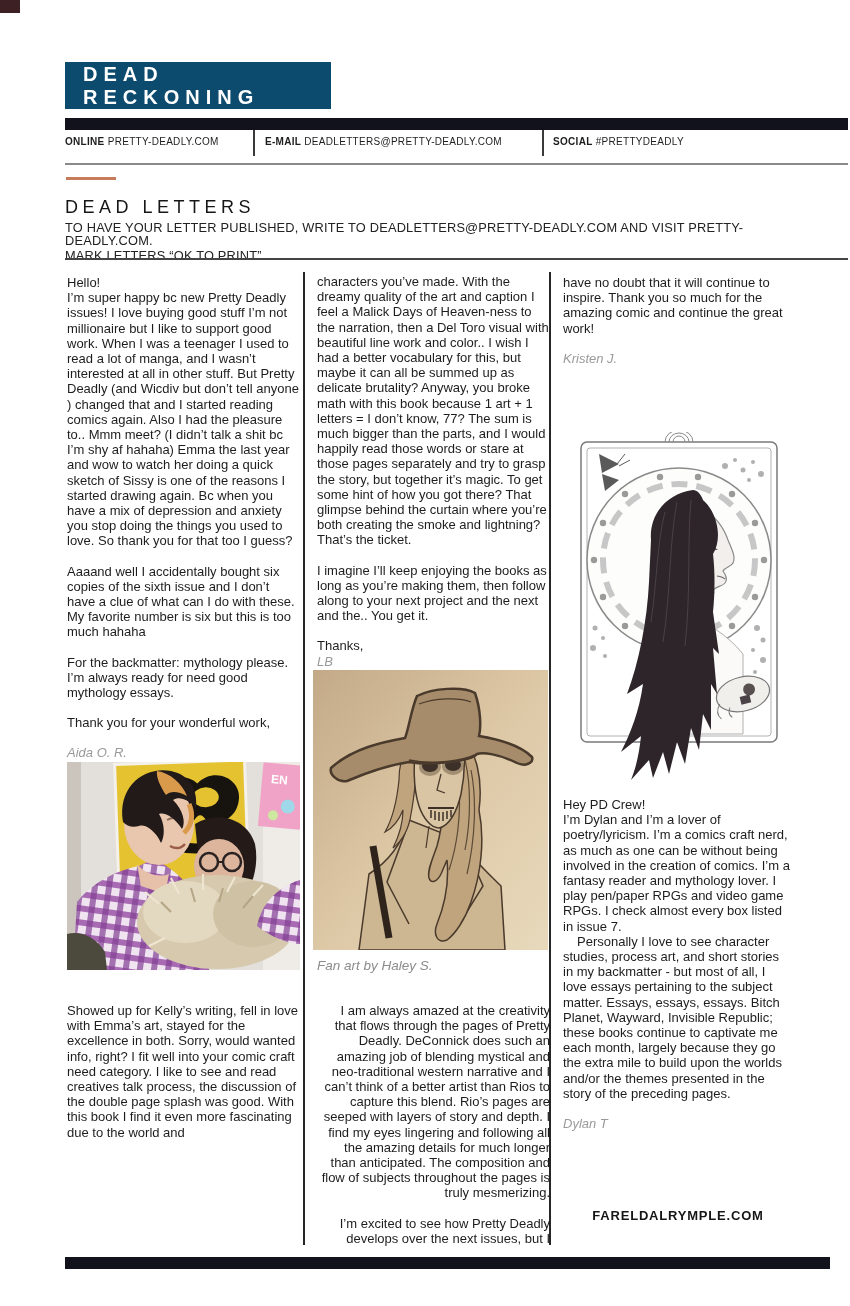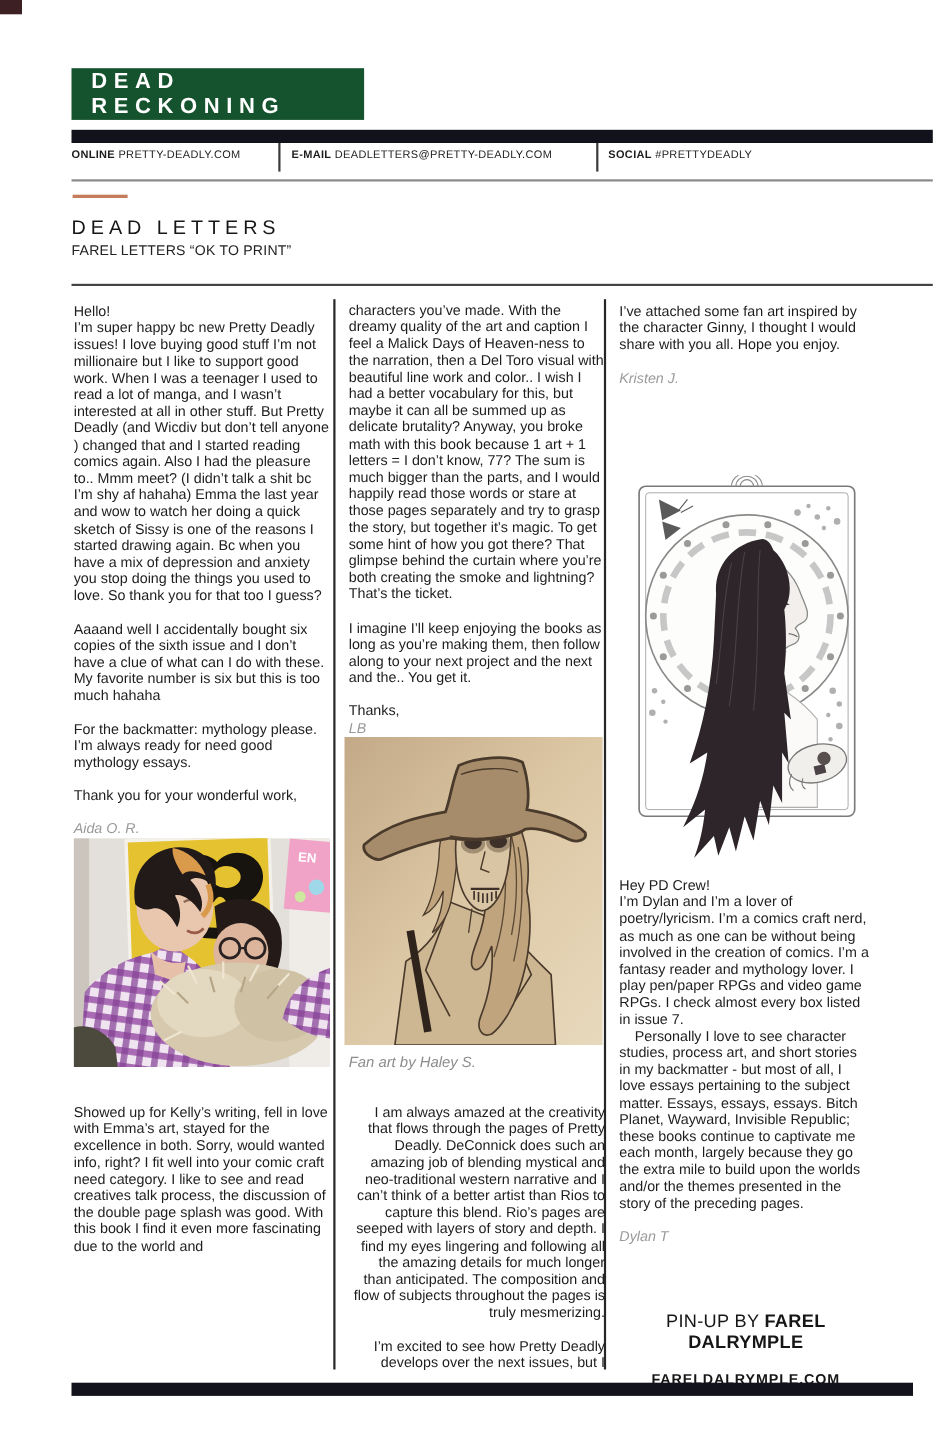--- a/index.html
+++ b/index.html
@@ -1,19 +1,19 @@
 <!DOCTYPE html>
 <html><head>
 <meta charset="utf-8">
 <style>
   html,body{margin:0;padding:0;background:#ffffff;}
   .page{position:relative;width:850px;height:1306px;background:#fff;overflow:hidden;
         font-family:"Liberation Sans","DejaVu Sans",sans-serif;color:#1d1d1d;}
   .corner-mark{position:absolute;left:0;top:0;width:20px;height:13px;background:#3c2023;}
-  .masthead{position:absolute;left:65px;top:62px;width:266px;height:47px;background:#14532d;
+  .masthead{position:absolute;left:65px;top:62px;width:266px;height:47px;background:#0c4a6e;
             display:flex;align-items:center;box-sizing:border-box;padding-left:18px;}
   .masthead-title{color:#ffffff;font-weight:700;font-size:20px;letter-spacing:6px;}
   .top-bar{position:absolute;left:65px;top:118px;width:783px;height:12px;background:#12121c;}
   .contact{position:absolute;left:65px;top:136px;width:783px;height:20px;font-size:10px;letter-spacing:.3px;}
   .contact-item{position:absolute;top:0;white-space:nowrap;}
   .c1{left:0;} .c2{left:200px;} .c3{left:488px;}
   .contact b{font-weight:700;}
   .contact-sep{position:absolute;top:-6px;width:2px;height:26px;background:#3a3a3a;}
   .s1{left:188px;} .s2{left:477px;}
   .rule1{position:absolute;left:65px;top:163px;width:783px;height:1.5px;background:#8a8a8a;}
@@ -60,21 +60,22 @@
     <span class="contact-sep s1"></span>
     <span class="contact-item c2"><b>E-MAIL</b>&nbsp;<span>DEADLETTERS@PRETTY-DEADLY.COM</span></span>
     <span class="contact-sep s2"></span>
     <span class="contact-item c3"><b>SOCIAL</b>&nbsp;<span>#PRETTYDEADLY</span></span>
   </div>
   <div class="rule1"></div>
 
   <div class="accent-dash"></div>
   <div class="section-title">DEAD LETTERS</div>
   <div class="section-sub">
-    <div>FAREL LETTERS “OK TO PRINT”</div>
+    <div>TO HAVE YOUR LETTER PUBLISHED, WRITE TO DEADLETTERS@PRETTY-DEADLY.COM AND VISIT PRETTY-DEADLY.COM.</div>
+    <div>MARK LETTERS “OK TO PRINT”</div>
   </div>
   <div class="rule2"></div>
 
   <div class="divider d1"></div>
   <div class="divider d2"></div>
 
   <div class="textcol b1">
     <div class="greeting">Hello!</div>
     <p>I’m super happy bc new Pretty Deadly issues! I love buying good stuff I’m not millionaire but I like to support good work. When I was a teenager I used to read a lot of manga, and I wasn’t interested at all in other stuff. But Pretty Deadly (and Wicdiv but don’t tell anyone ) changed that and I started reading comics again. Also I had the pleasure to.. Mmm meet? (I didn’t talk a shit bc I’m shy af hahaha) Emma the last year and wow to watch her doing a quick sketch of Sissy is one of the reasons I started drawing again. Bc when you have a mix of depression and anxiety you stop doing the things you used to love. So thank you for that too I guess?</p>
     <p>Aaaand well I accidentally bought six copies of the sixth issue and I don’t have a clue of what can I do with these. My favorite number is six but this is too much hahaha</p>
@@ -190,21 +191,21 @@
     </svg>
   </div>
   <div class="caption">Fan art by Haley S.</div>
 
   <div class="textcol b4">
     <p>I am always amazed at the creativity that flows through the pages of Pretty Deadly. DeConnick does such an amazing job of blending mystical and neo-traditional western narrative and I can’t think of a better artist than Rios to capture this blend. Rio’s pages are seeped with layers of story and depth. I find my eyes lingering and following all the amazing details for much longer than anticipated. The composition and flow of subjects throughout the pages is truly mesmerizing.</p>
     <p>I’m excited to see how Pretty Deadly develops over the next issues, but I</p>
   </div>
 
   <div class="textcol b5">
-    <p>I’ve attached some fan art inspired by the character Ginny, I thought I would share with you all. Hope you enjoy.</p>
+    <p>have no doubt that it will continue to inspire. Thank you so much for the amazing comic and continue the great work!</p>
     <p class="sig">Kristen J.</p>
   </div>
 
   <div class="kristen-wrap">
     <svg width="228" height="352" viewBox="0 0 228 352">
       <rect width="228" height="352" fill="#ffffff"></rect>
       <g>
         <rect x="16" y="10" width="196" height="300" rx="6" fill="none" stroke="#7a7a7a" stroke-width="1.5"></rect>
         <rect x="22" y="16" width="184" height="288" rx="3" fill="none" stroke="#a0a0a0" stroke-width="0.8"></rect>
         <path d="M100,10 a14,12 0 0 1 28,0 M104,10 a10,9 0 0 1 20,0 M108,10 a6,6 0 0 1 12,0" fill="none" stroke="#8a8a8a" stroke-width="1"></path>
@@ -272,18 +273,17 @@
   </div>
 
   <div class="textcol b6">
     <div class="greeting">Hey PD Crew!</div>
     <p style="margin-bottom:0;">I’m Dylan and I’m a lover of poetry/lyricism. I’m a comics craft nerd, as much as one can be without being involved in the creation of comics. I’m a fantasy reader and mythology lover. I play pen/paper RPGs and video game RPGs. I check almost every box listed in issue 7.</p>
     <p class="indent">Personally I love to see character studies, process art, and short stories in my backmatter - but most of all, I love essays pertaining to the subject matter. Essays, essays, essays. Bitch Planet, Wayward, Invisible Republic; these books continue to captivate me each month, largely because they go the extra mile to build upon the worlds and/or the themes presented in the story of the preceding pages.</p>
     <p class="sig">Dylan T</p>
   </div>
 
   <div class="pinup">
-    <div class="pinup-line"><span>PIN-UP BY</span> <span class="artist">FAREL DALRYMPLE</span></div>
     <div class="pinup-site">FARELDALRYMPLE.COM</div>
   </div>
 
   <div class="bottom-bar"></div>
 </div>
 
 </body></html>

